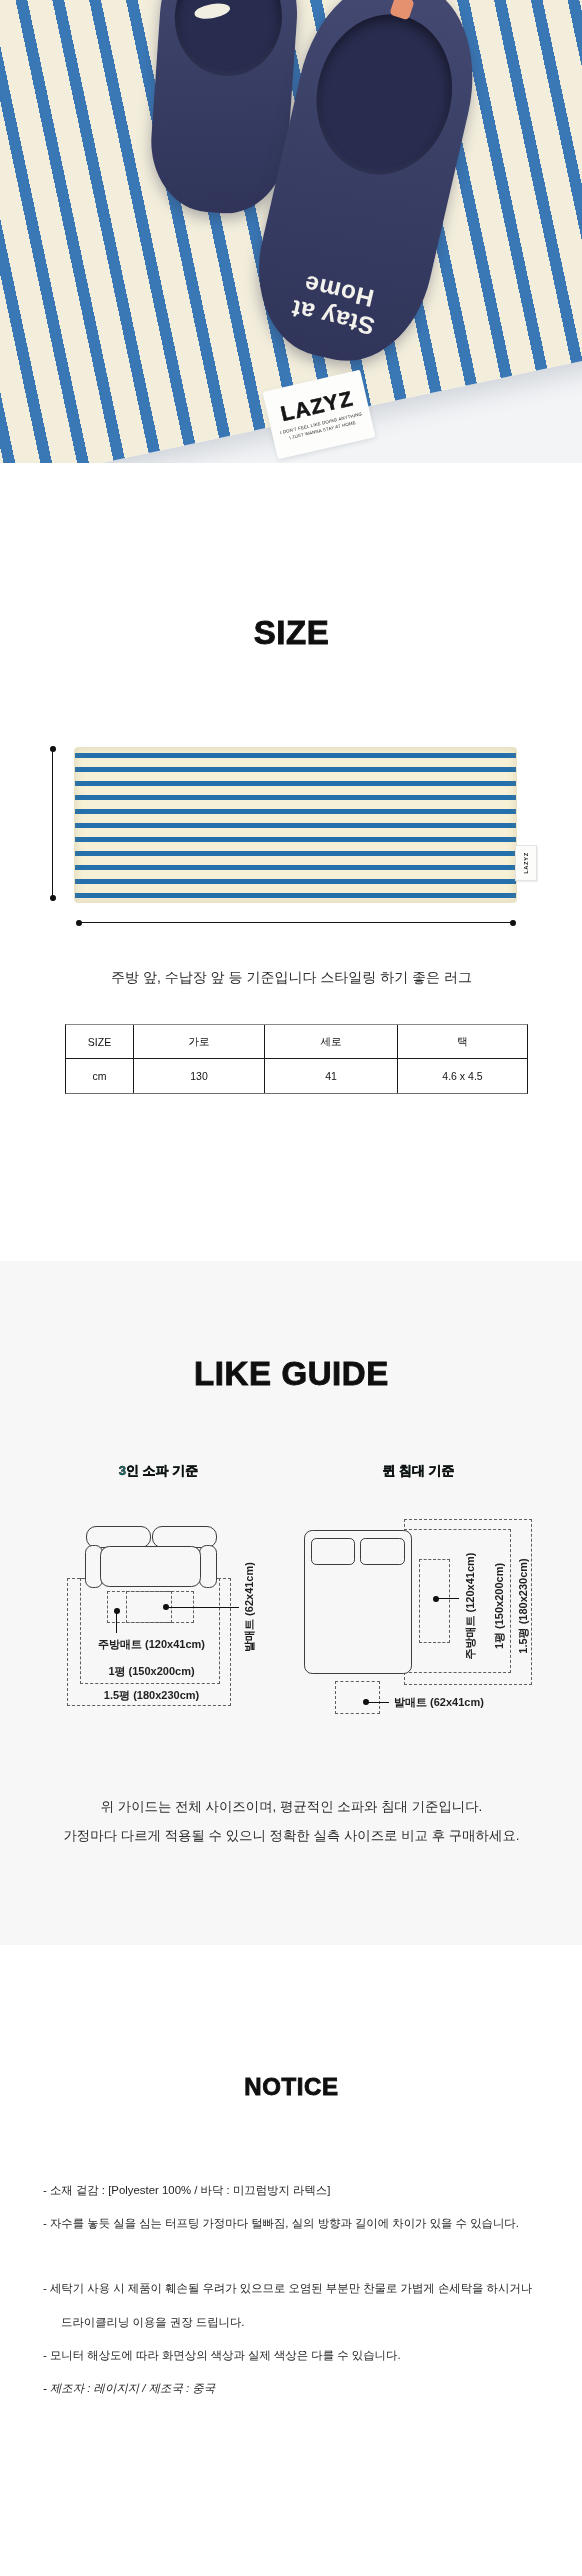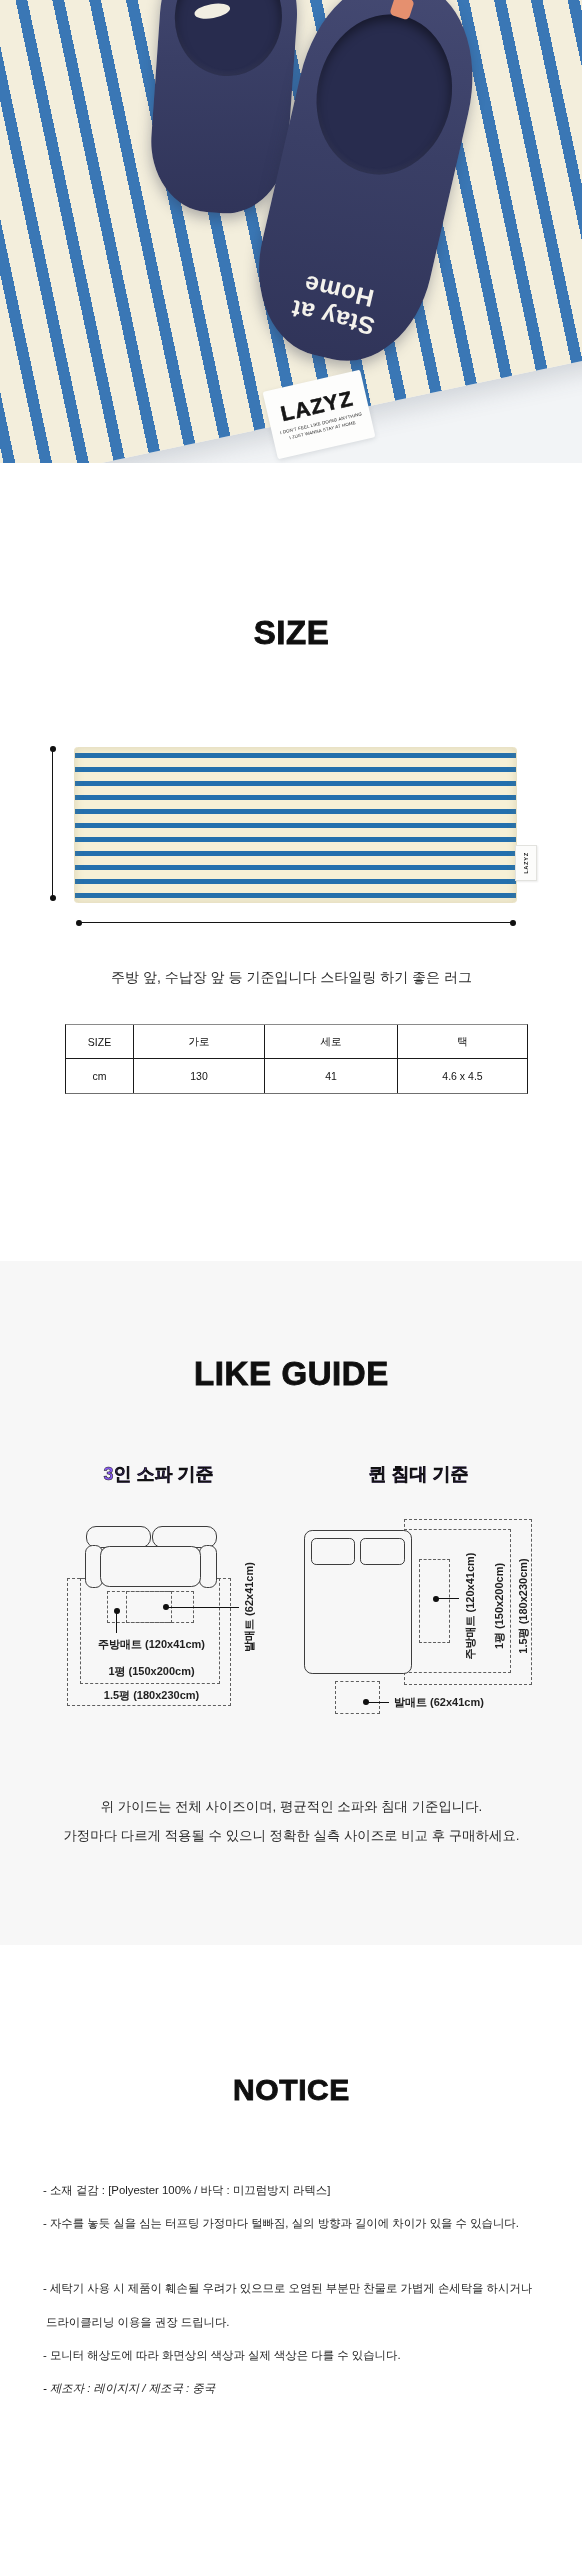--- a/index.html
+++ b/index.html
@@ -52,21 +52,21 @@
   .spec-table{left:65px;top:1024px;width:461px;border-top:1.7px solid #8a8a8a;border-bottom:1.7px solid #6f6f6f;
      border-left:0.6px solid #1a1a1a;border-right:0.6px solid #1a1a1a;display:grid;
      grid-template-columns:68px 131px 133px 129px;grid-auto-rows:34px;font-size:10.5px;color:#111;}
   .spec-table .cell{display:flex;align-items:center;justify-content:center;
      border-right:0.6px solid #1a1a1a;border-bottom:0.6px solid #1a1a1a;}
   .spec-table .cell:nth-child(4n){border-right:none;}
   .spec-table .cell:nth-child(n+5){border-bottom:none;}
 
   
   .guide-bg{left:0;top:1261px;width:583px;height:684px;background:#f7f7f7;}
-  .sub-title{font-size:18px;font-weight:bold;color:#8b5cf6;text-align:center;-webkit-text-stroke:0.5px #111;}
+  .sub-title{font-size:13px;font-weight:bold;color:#0f766e;text-align:center;-webkit-text-stroke:0.5px #111;}
   .furn{background:#f7f7f7;border:1.5px solid #3d3d3d;}
   .dashed{border:1.2px dashed #5f5f5f;}
   .dlabel{font-size:11px;font-weight:bold;color:#1f1f1f;white-space:nowrap;}
   .rot{transform:translate(-50%,-50%) rotate(-90deg);transform-origin:center;}
   .leader{background:#111;}
   .note{width:583px;text-align:center;font-size:13.4px;color:#2b2b2b;}
 
   
   .notice-line{left:43px;font-size:11.4px;color:#1d1d1d;white-space:nowrap;line-height:16.3px;}
 </style>
@@ -173,23 +173,23 @@
   <div class="abs dlabel rot" style="left:523px;top:1606px;">1.5평 (180x230cm)</div>
 
   <div class="abs dashed" style="left:335px;top:1681px;width:43px;height:31px;"></div>
   <div class="abs dot" style="left:363px;top:1699px;"></div>
   <div class="abs leader" style="left:367px;top:1702px;width:21.6px;height:1.2px;"></div>
   <div class="abs dlabel" style="left:394px;top:1695px;">발매트 (62x41cm)</div>
 
   <div class="abs note" style="top:1798px;">위 가이드는 전체 사이즈이며, 평균적인 소파와 침대 기준입니다.</div>
   <div class="abs note" style="top:1827px;">가정마다 다르게 적용될 수 있으니 정확한 실측 사이즈로 비교 후 구매하세요.</div>
 
-  <div class="abs h-big" style="left:0;top:2073px;font-size:30px;">NOTICE</div>
+  <div class="abs h-big" style="left:0;top:2073px;font-size:24px;">NOTICE</div>
 
   <div class="abs notice-line" style="top:2182px;">- 소재 겉감 : [Polyester 100% / 바닥 : 미끄럼방지 라텍스]</div>
   <div class="abs notice-line" style="top:2215px;">- 자수를 놓듯 실을 심는 터프팅 가정마다 털빠짐, 실의 방향과 길이에 차이가 있을 수 있습니다.</div>
   <div class="abs notice-line" style="top:2280px;">- 세탁기 사용 시 제품이 훼손될 우려가 있으므로 오염된 부분만 찬물로 가볍게 손세탁을 하시거나</div>
-  <div class="abs notice-line" style="top:2314px;left:46px;">드라이클리닝 이용을 권장 드립니다.</div>
+  <div class="abs notice-line" style="top:2314px;left:61px;">드라이클리닝 이용을 권장 드립니다.</div>
   <div class="abs notice-line" style="top:2347px;">- 모니터 해상도에 따라 화면상의 색상과 실제 색상은 다를 수 있습니다.</div>
   <div class="abs notice-line" style="top:2380px;font-style:italic;">- 제조자 : 레이지지 / 제조국 : 중국</div>
 
 </div>
 
 
 </body></html>

